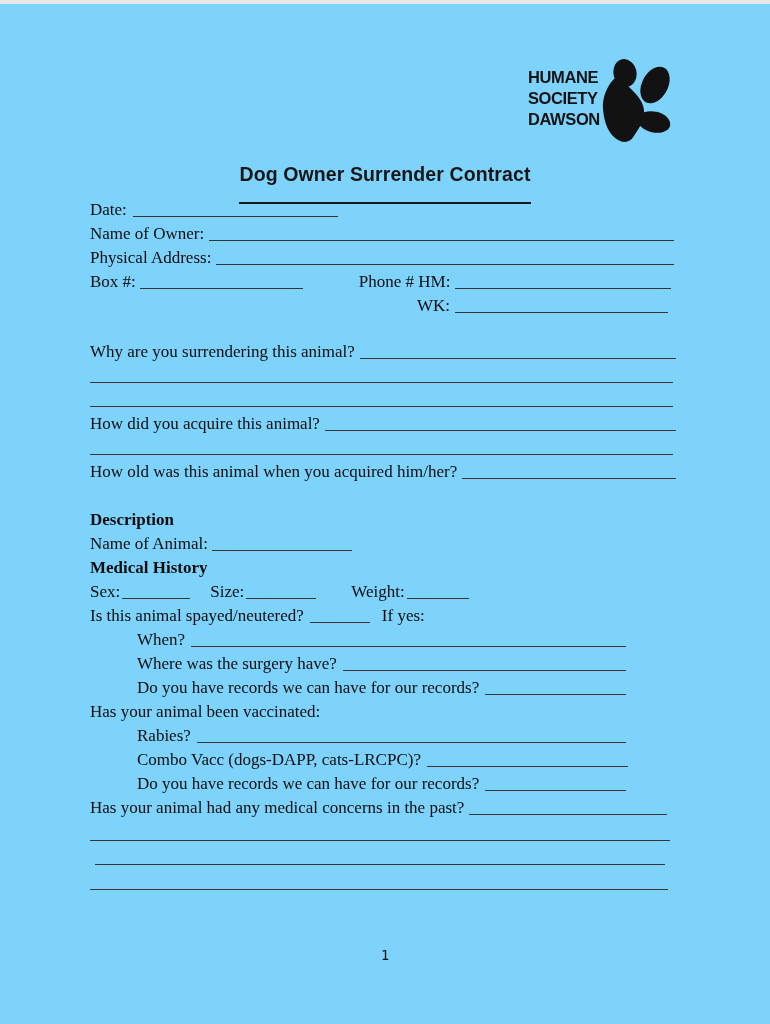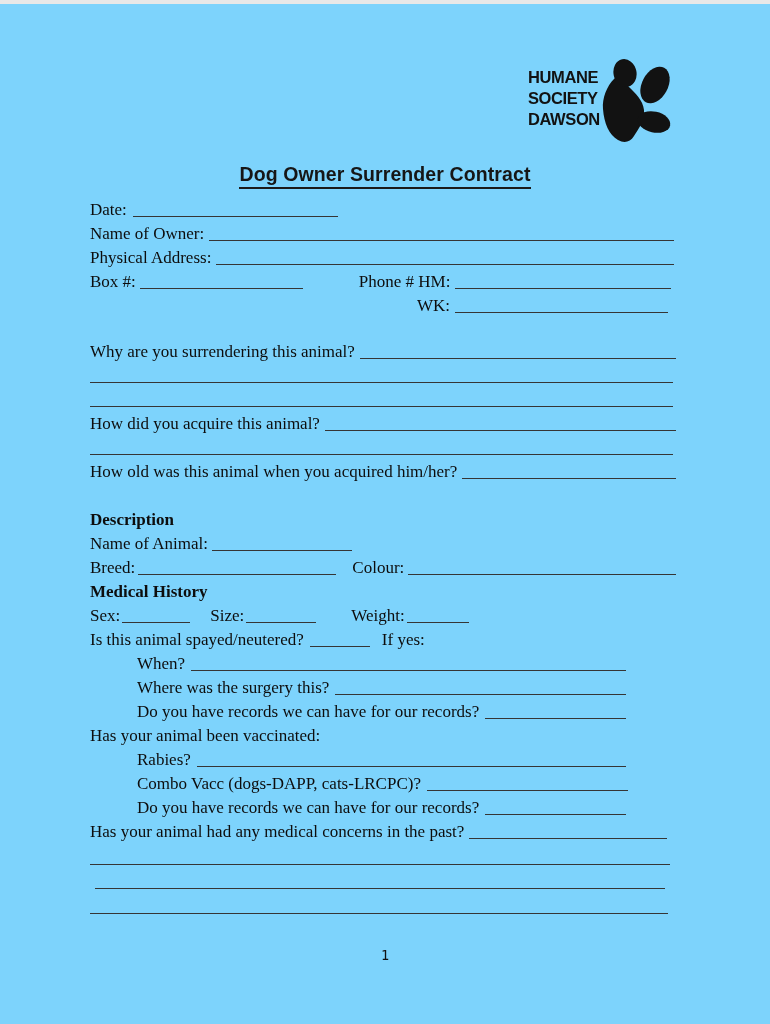--- a/index.html
+++ b/index.html
@@ -15,21 +15,21 @@
     font-family:"Liberation Sans", sans-serif;font-weight:800;
     font-size:16.5px;line-height:20.8px;letter-spacing:-0.4px;color:#121212;
   }
   .logo-paw{position:absolute;right:0;top:0;}
   
   .title-wrap{position:absolute;left:0;right:0;top:159px;text-align:center;}
   .title{
     display:inline-block;
     font-family:"Liberation Sans", sans-serif;font-weight:700;
     font-size:19.5px;color:#161616;
-    border-bottom:2px solid #1a1a1a;padding-bottom:1px;letter-spacing:0.1px;
+    border-bottom:2px solid #1a1a1a;padding-bottom:16px;letter-spacing:0.1px;
   }
   
   .content{position:absolute;left:90px;right:94px;top:192px;}
   .r{display:flex;align-items:flex-end;height:24px;font-size:17px;line-height:21px;white-space:pre;}
   .b{font-weight:bold;}
   .ind{padding-left:47px;}
   .l{border-bottom:1.5px solid #353535;margin-bottom:3.5px;}
   .fill{flex:1;}
   .sp22{height:22px;}
   .sp24{height:24px;}
@@ -96,47 +96,41 @@
 
     <div class="r"><span>How old was this animal when you acquired him/her?</span><span class="l fill" style="margin-left:5px;"></span></div>
 
     <div class="sp24"></div>
 
     <div class="r b"><span>Description</span></div>
 
     <div class="r"><span>Name of Animal:</span><span class="l" style="width:140px;margin-left:4px;"></span></div>
 
 
-    <div class="r">
-      <span>Breed:</span>
-      <span class="l" style="width:198px;margin-left:3px;"></span>
-      <span style="margin-left:16px;">Colour:</span>
-      <span class="l fill" style="margin-left:4px;"></span>
-    </div>
 
     <div class="r b"><span>Medical History</span></div>
 
     <div class="r">
       <span>Sex:</span>
       <span class="l" style="width:68px;margin-left:2px;"></span>
       <span style="margin-left:20px;">Size:</span>
       <span class="l" style="width:70px;margin-left:2px;"></span>
       <span style="margin-left:35px;">Weight:</span>
       <span class="l" style="width:62px;margin-left:2px;"></span>
     </div>
 
     <div class="r">
       <span>Is this animal spayed/neutered?</span>
       <span class="l" style="width:60px;margin-left:6px;"></span>
       <span style="margin-left:12px;">If yes:</span>
     </div>
 
     <div class="r ind"><span>When?</span><span class="l fill" style="margin-left:6px;margin-right:50px;"></span></div>
 
-    <div class="r ind"><span>Where was the surgery this?</span><span class="l fill" style="margin-left:6px;margin-right:50px;"></span></div>
+    <div class="r ind"><span>Where was the surgery have?</span><span class="l fill" style="margin-left:6px;margin-right:50px;"></span></div>
 
     <div class="r ind"><span>Do you have records we can have for our records?</span><span class="l fill" style="margin-left:6px;margin-right:50px;"></span></div>
 
     <div class="r"><span>Has your animal been vaccinated:</span></div>
 
     <div class="r ind"><span>Rabies?</span><span class="l fill" style="margin-left:6px;margin-right:50px;"></span></div>
 
     <div class="r ind"><span>Combo Vacc (dogs-DAPP, cats-LRCPC)?</span><span class="l fill" style="margin-left:6px;margin-right:48px;"></span></div>
 
     <div class="r ind"><span>Do you have records we can have for our records?</span><span class="l fill" style="margin-left:6px;margin-right:50px;"></span></div>

